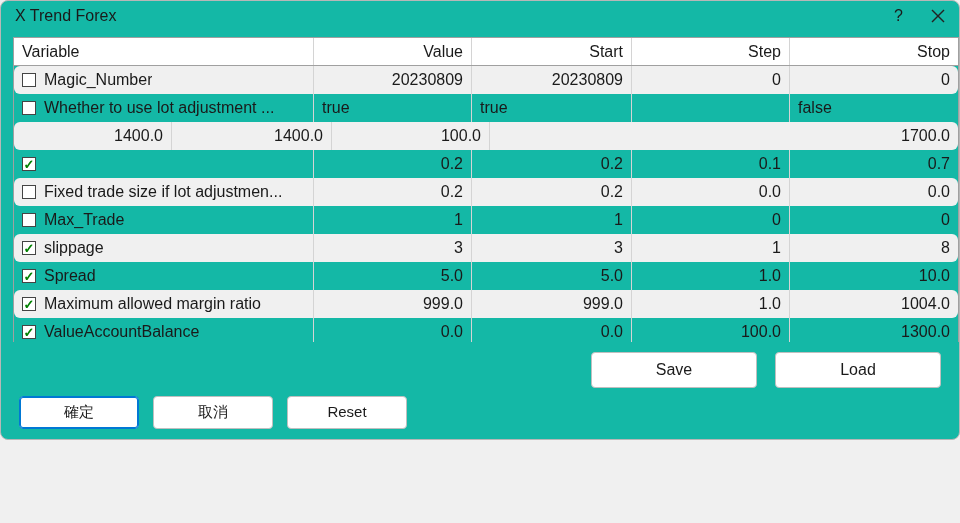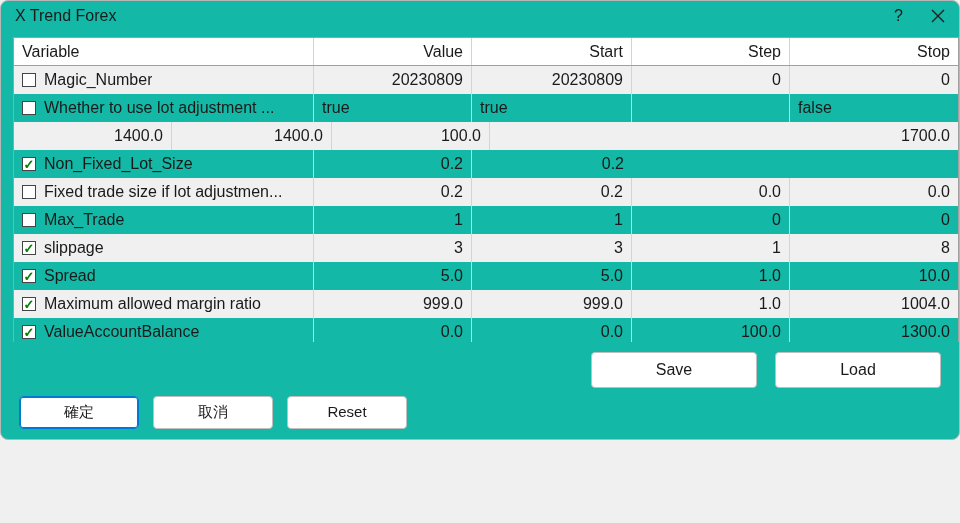--- a/index.html
+++ b/index.html
@@ -83,21 +83,21 @@
   }
   .cell:last-child { border-right: none; }
   .col-var   { flex: 0 0 300px; }
   .col-value { flex: 0 0 158px; justify-content: flex-end; text-align: right;}
   .col-start { flex: 0 0 160px; justify-content: flex-end; text-align: right;}
   .col-step  { flex: 0 0 158px; justify-content: flex-end; text-align: right;}
   .col-stop  { flex: 1 1 auto;  justify-content: flex-end; text-align: right;}
   .col-value.textcell, .col-start.textcell, .col-step.textcell, .col-stop.textcell {
     justify-content: flex-start; text-align: left;
   }
-  .data-row.alt { background: #f0f0f0; }
+  .data-row.alt { background: #f0f0f0; border-radius: 6px; }
   .chk {
     width: 14px; height: 14px;
     border: 1px solid #444;
     margin-right: 8px;
     flex: 0 0 14px;
     display: inline-flex;
     align-items: center;
     justify-content: center;
     background: #fff;
   }
@@ -203,24 +203,25 @@
           </div>
           <div class="grid-row data-row alt">
             <div class="cell col-value">1400.0</div>
             <div class="cell col-start">1400.0</div>
             <div class="cell col-step">100.0</div>
             <div class="cell col-stop">1700.0</div>
           </div>
           <div class="grid-row data-row">
             <div class="cell col-var">
               <span class="chk checked"></span>
-              <span class="varlabel">Non_Fixed_Lot_Size</span>
             </div>
             <div class="cell col-value">0.2</div>
             <div class="cell col-start">0.2</div>
+            <div class="cell col-step">0.1</div>
+            <div class="cell col-stop">0.7</div>
           </div>
           <div class="grid-row data-row alt">
             <div class="cell col-var">
               <span class="chk"></span>
               <span class="varlabel">Fixed trade size if lot adjustmen...</span>
             </div>
             <div class="cell col-value">0.2</div>
             <div class="cell col-start">0.2</div>
             <div class="cell col-step">0.0</div>
             <div class="cell col-stop">0.0</div>

